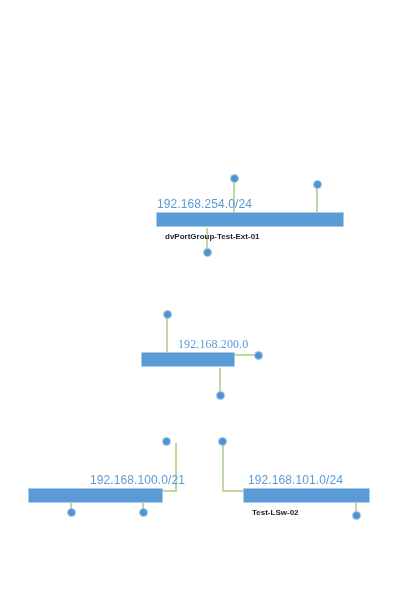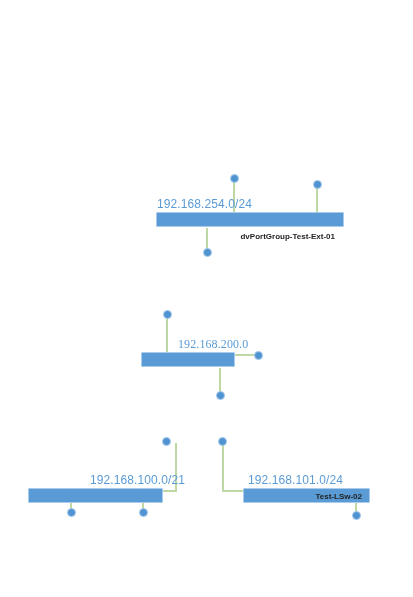--- a/index.html
+++ b/index.html
@@ -37,21 +37,21 @@
     line-height: 10px;
   }
   .name-label {
     position: absolute;
     color: #1f1f1f;
     font-size: 8px;
     font-weight: bold;
     font-family: "Liberation Sans", sans-serif;
     white-space: nowrap;
     line-height: 11px;
-    text-align: right;
+    text-align: left;
   }
   .conn-v {
     position: absolute;
     width: 2px;
     background: #bdd8a3;
   }
   .conn-h {
     position: absolute;
     height: 2px;
     background: #bdd8a3;
@@ -119,15 +119,15 @@
   <div class="conn-v" style="left:222px; top:443px; height:49px;"></div>
   <div class="endpoint-dot" style="left:218px; top:437px;"></div>
 
   <div class="conn-v" style="left:355px; top:503px; height:10px;"></div>
   <div class="endpoint-dot" style="left:352px; top:511px;"></div>
 
   <div class="ip-label" style="left:248px; top:475px;text-align:center;">192.168.101.0/24</div>
 
   <div class="net-bar" style="left:243px; top:488px; width:127px;"></div>
 
-  <div class="name-label" style="left:252px; top:491px; width:110px;">Test-LSw-02</div>
+  <div class="name-label" style="left:252px; top:507px; width:110px;">Test-LSw-02</div>
 
 </div>
 
 </body></html>

